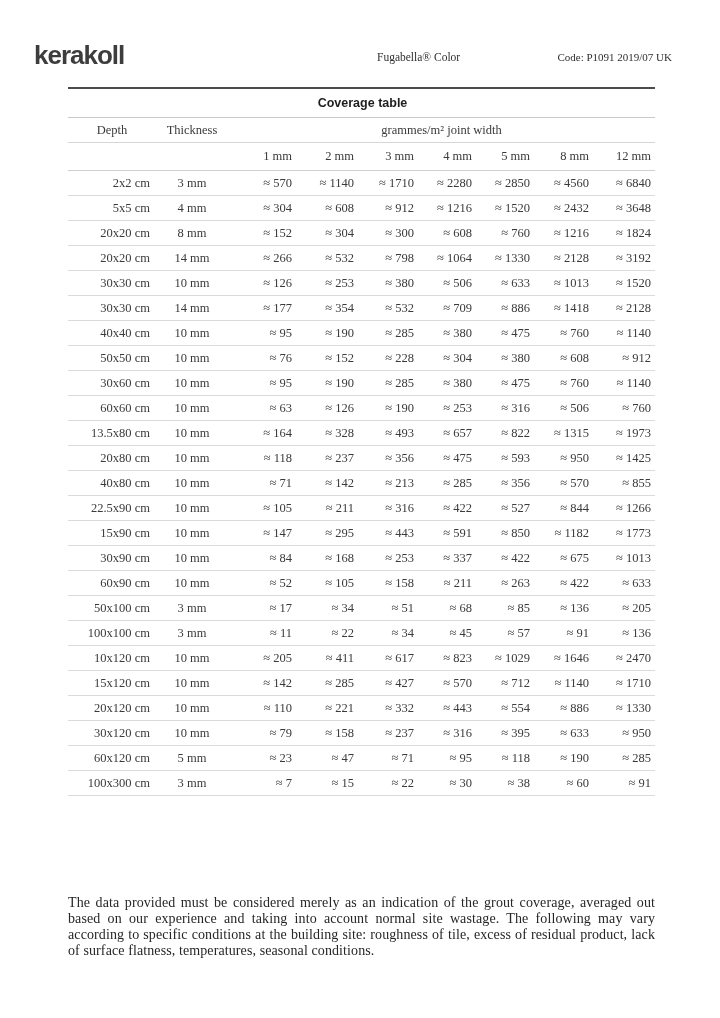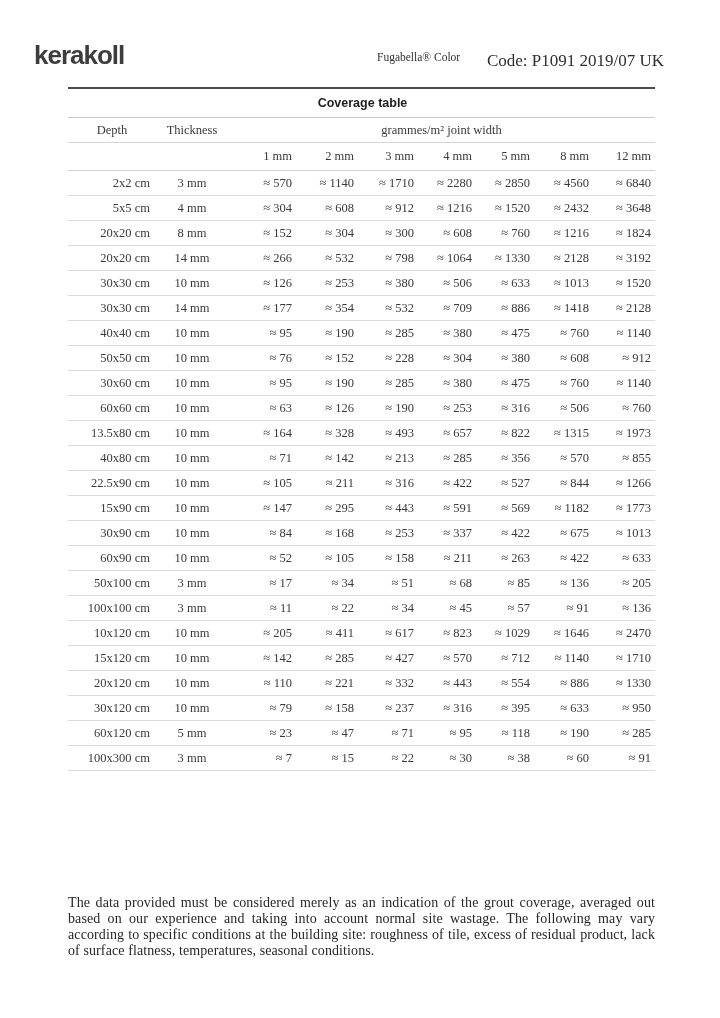--- a/index.html
+++ b/index.html
@@ -27,23 +27,23 @@
   }
   .product-title {
     position: absolute;
     left: 377px;
     top: 51px;
     font-size: 11.5px;
     color: #2f2f2f;
   }
   .doc-code {
     position: absolute;
-    right: 56px;
+    right: 48px;
     top: 51px;
-    font-size: 17px;
+    font-size: 11px;
     color: #2f2f2f;
     margin-left: 29px;
   }
 
   
   .coverage {
     position: absolute;
     left: 68px;
     top: 87px;
     width: 587px;
@@ -254,20 +254,31 @@
             <td class="thickness-cell">10 mm</td>
             <td class="num-cell">≈ 164</td>
             <td class="num-cell">≈ 328</td>
             <td class="num-cell">≈ 493</td>
             <td class="num-cell">≈ 657</td>
             <td class="num-cell">≈ 822</td>
             <td class="num-cell">≈ 1315</td>
             <td class="num-cell">≈ 1973</td>
           </tr>
           <tr>
+            <td class="depth-cell">20x80 cm</td>
+            <td class="thickness-cell">10 mm</td>
+            <td class="num-cell">≈ 118</td>
+            <td class="num-cell">≈ 237</td>
+            <td class="num-cell">≈ 356</td>
+            <td class="num-cell">≈ 475</td>
+            <td class="num-cell">≈ 593</td>
+            <td class="num-cell">≈ 950</td>
+            <td class="num-cell">≈ 1425</td>
+          </tr>
+          <tr>
             <td class="depth-cell">40x80 cm</td>
             <td class="thickness-cell">10 mm</td>
             <td class="num-cell">≈ 71</td>
             <td class="num-cell">≈ 142</td>
             <td class="num-cell">≈ 213</td>
             <td class="num-cell">≈ 285</td>
             <td class="num-cell">≈ 356</td>
             <td class="num-cell">≈ 570</td>
             <td class="num-cell">≈ 855</td>
           </tr>
@@ -282,21 +293,21 @@
             <td class="num-cell">≈ 844</td>
             <td class="num-cell">≈ 1266</td>
           </tr>
           <tr>
             <td class="depth-cell">15x90 cm</td>
             <td class="thickness-cell">10 mm</td>
             <td class="num-cell">≈ 147</td>
             <td class="num-cell">≈ 295</td>
             <td class="num-cell">≈ 443</td>
             <td class="num-cell">≈ 591</td>
-            <td class="num-cell">≈ 569</td>
+            <td class="num-cell">≈ 850</td>
             <td class="num-cell">≈ 1182</td>
             <td class="num-cell">≈ 1773</td>
           </tr>
           <tr>
             <td class="depth-cell">30x90 cm</td>
             <td class="thickness-cell">10 mm</td>
             <td class="num-cell">≈ 84</td>
             <td class="num-cell">≈ 168</td>
             <td class="num-cell">≈ 253</td>
             <td class="num-cell">≈ 337</td>

